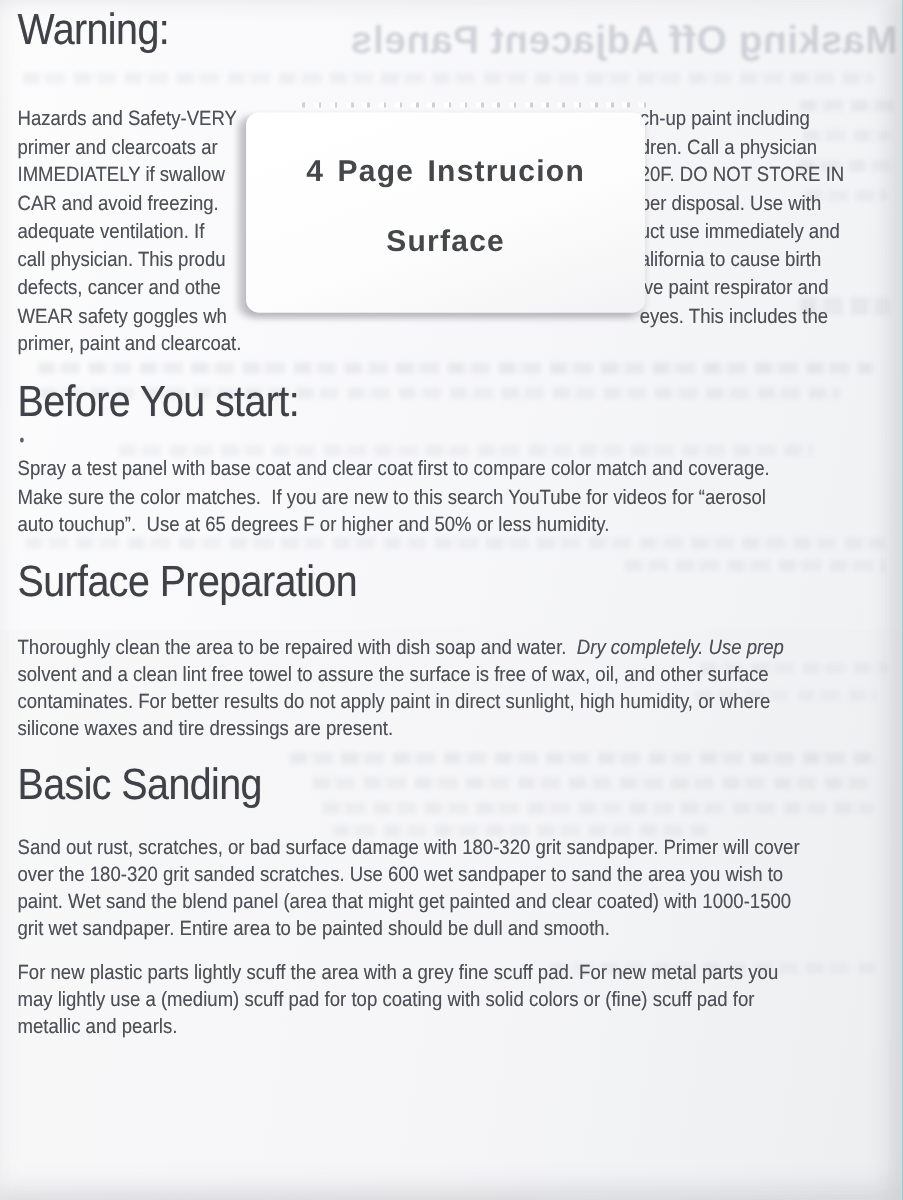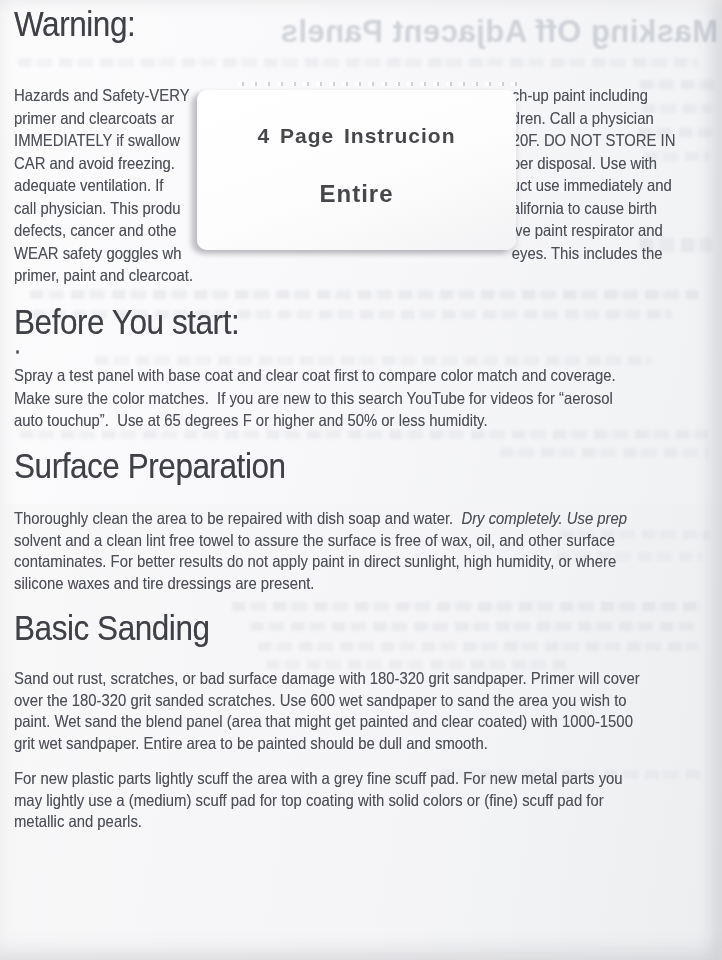--- a/index.html
+++ b/index.html
@@ -46,21 +46,21 @@
   .sticker{
     position:absolute;left:197px;top:90px;width:319px;height:160px;z-index:20;
     background:linear-gradient(160deg,#ffffff 0%,#fdfdfd 55%,#f3f3f5 100%);
     border-radius:10px;
     box-shadow:-6px 3px 5px rgba(88,90,100,.30), 0 4px 6px rgba(88,90,100,.18);
   }
   .sticker-line{
     position:absolute;left:0;right:0;text-align:center;
     font-weight:700;color:#46474b;letter-spacing:1px;word-spacing:3px;
   }
-  .sticker-l1{top:34px;font-size:21px;}
+  .sticker-l1{top:34px;font-size:24px;}
   .sticker-l2{top:90px;font-size:24px;}
   .perf{
     position:absolute;left:238px;top:82px;width:282px;height:4px;z-index:19;
     background:repeating-linear-gradient(90deg,
       rgba(255,255,255,.95) 0 4px, rgba(158,160,170,.45) 4px 6px,
       rgba(255,255,255,0) 6px 13px);
     filter:blur(.4px);
   }
   .bleed-h{
     position:absolute;left:300px;top:14px;width:418px;z-index:4;
@@ -119,21 +119,21 @@
     <div class="wline" style="top:90px"><span>adequate ventilation. If</span><span class="wr">uct use immediately and</span></div>
     <div class="wline" style="top:112.5px"><span>call physician. This produ</span><span class="wr">alifornia to cause birth</span></div>
     <div class="wline" style="top:135px"><span>defects, cancer and othe</span><span class="wr">ive paint respirator and</span></div>
     <div class="wline" style="top:157.5px"><span>WEAR safety goggles wh</span><span class="wr">eyes. This includes the</span></div>
     <div class="wline" style="top:180px"><span>primer, paint and clearcoat.</span><span class="wr"></span></div>
   </div>
 
   <div class="perf"></div>
   <div class="sticker">
     <div class="sticker-line sticker-l1">4 Page Instrucion</div>
-    <div class="sticker-line sticker-l2">Entire</div>
+    <div class="sticker-line sticker-l2">Surface</div>
   </div>
 
   <div class="h" style="top:302px">Before You start:</div>
   <div class="dot"></div>
   <div class="para lh22" style="top:364px">Spray a test panel with base coat and clear coat first to compare color match and coverage.
 Make sure the color matches.  If you are new to this search YouTube for videos for “aerosol
 auto touchup”.  Use at 65 degrees F or higher and 50% or less humidity.</div>
 
   <div class="h" style="top:446px">Surface Preparation</div>
   <div class="para lh21" style="top:508px"><span>Thoroughly clean the area to be repaired with dish soap and water.  </span><span class="em">Dry completely. Use prep</span><span>

